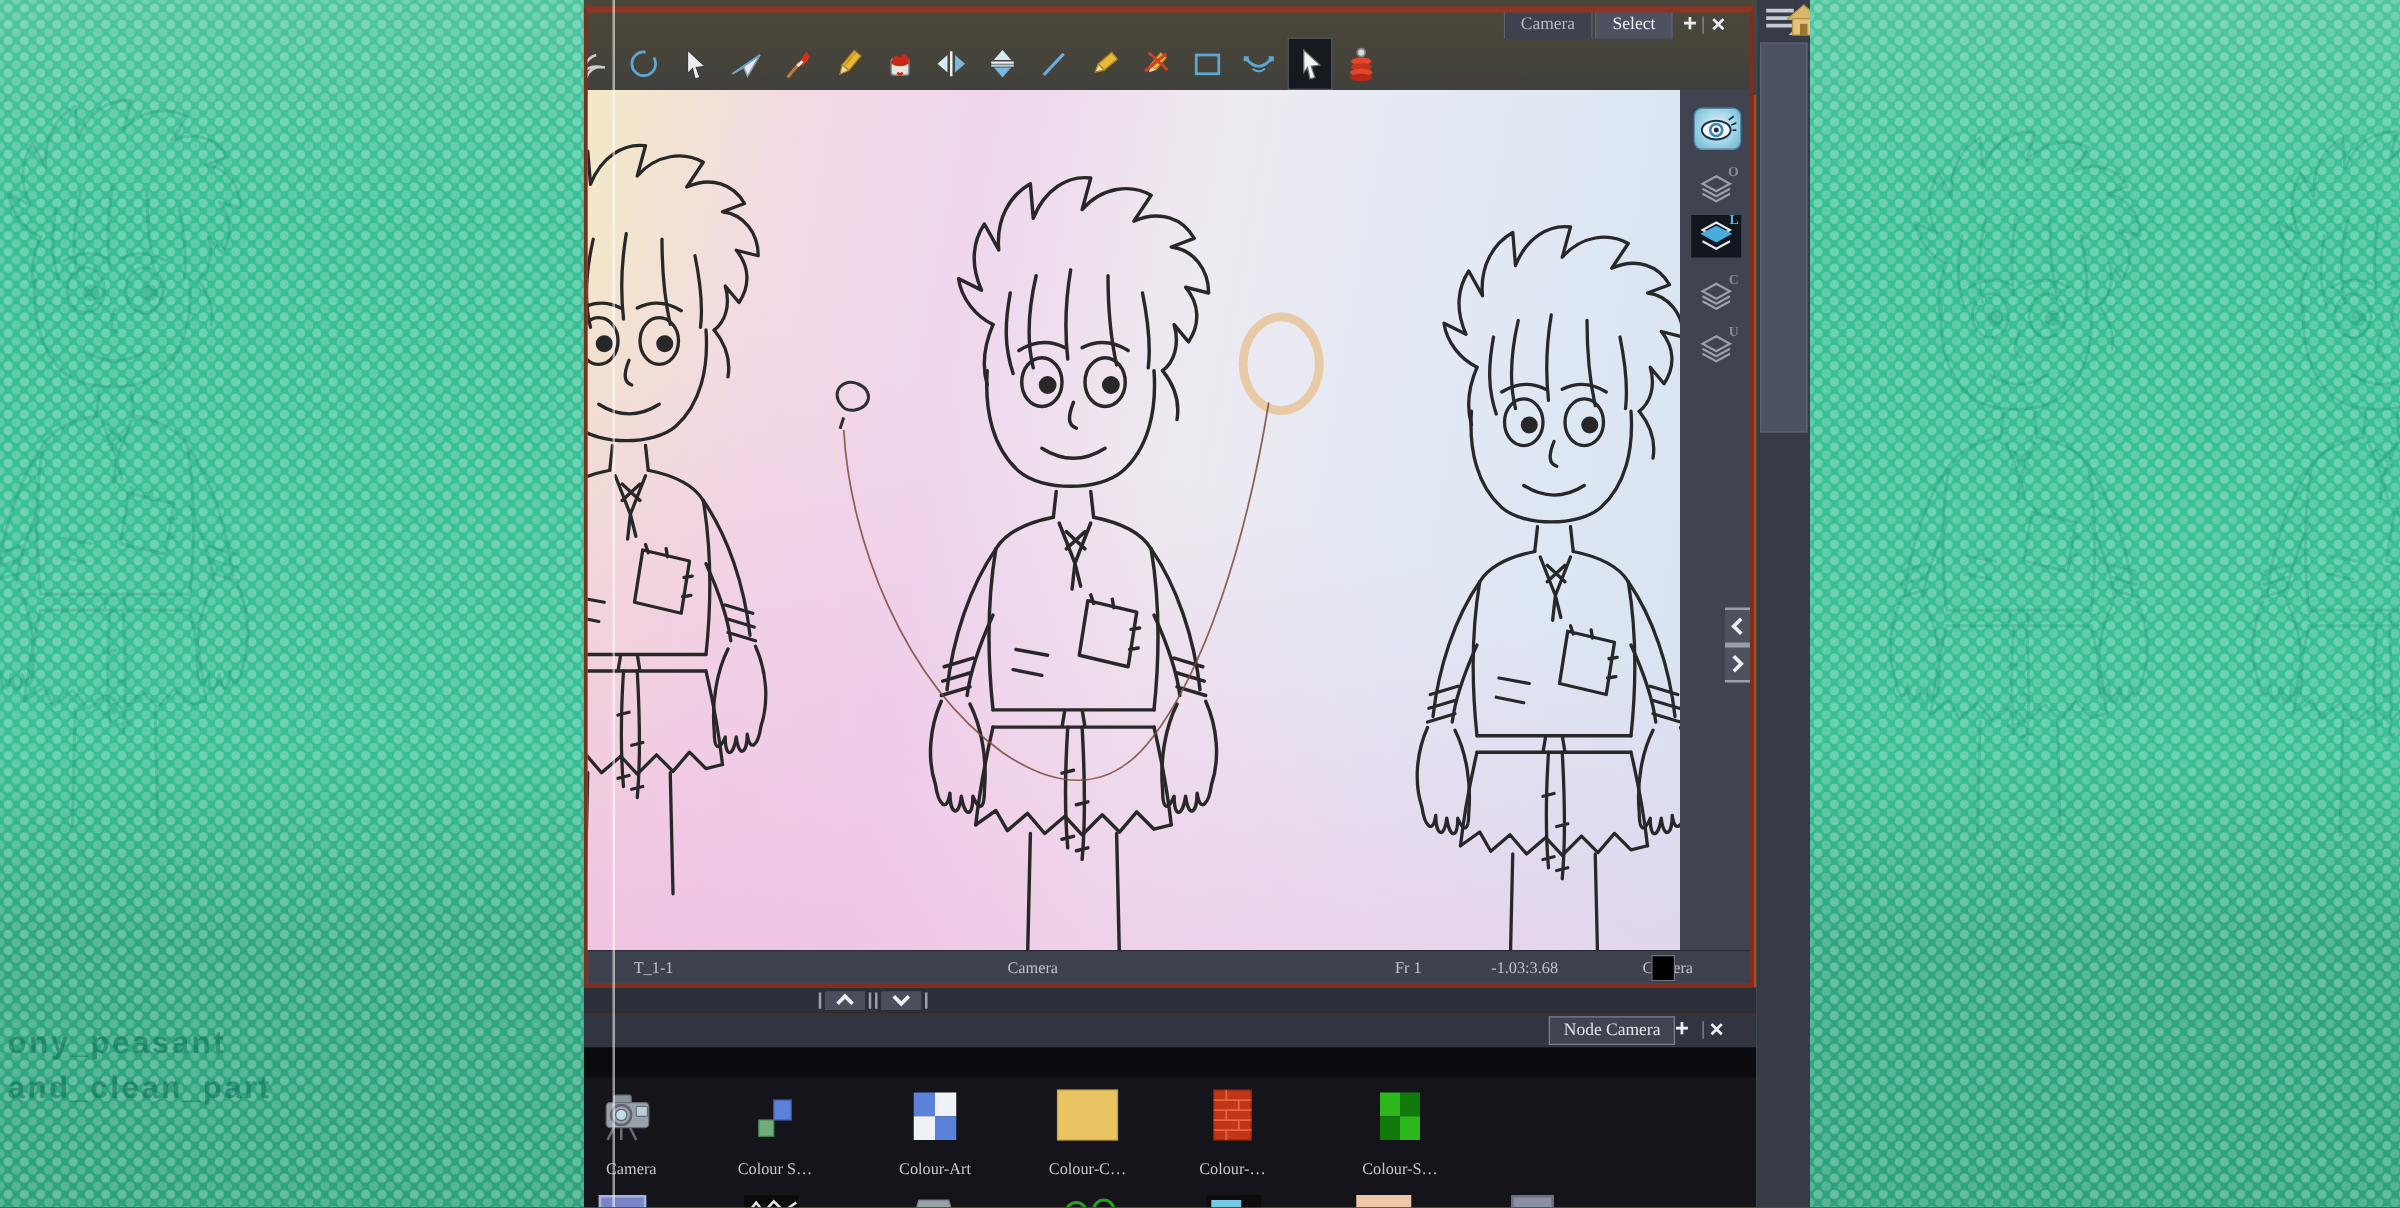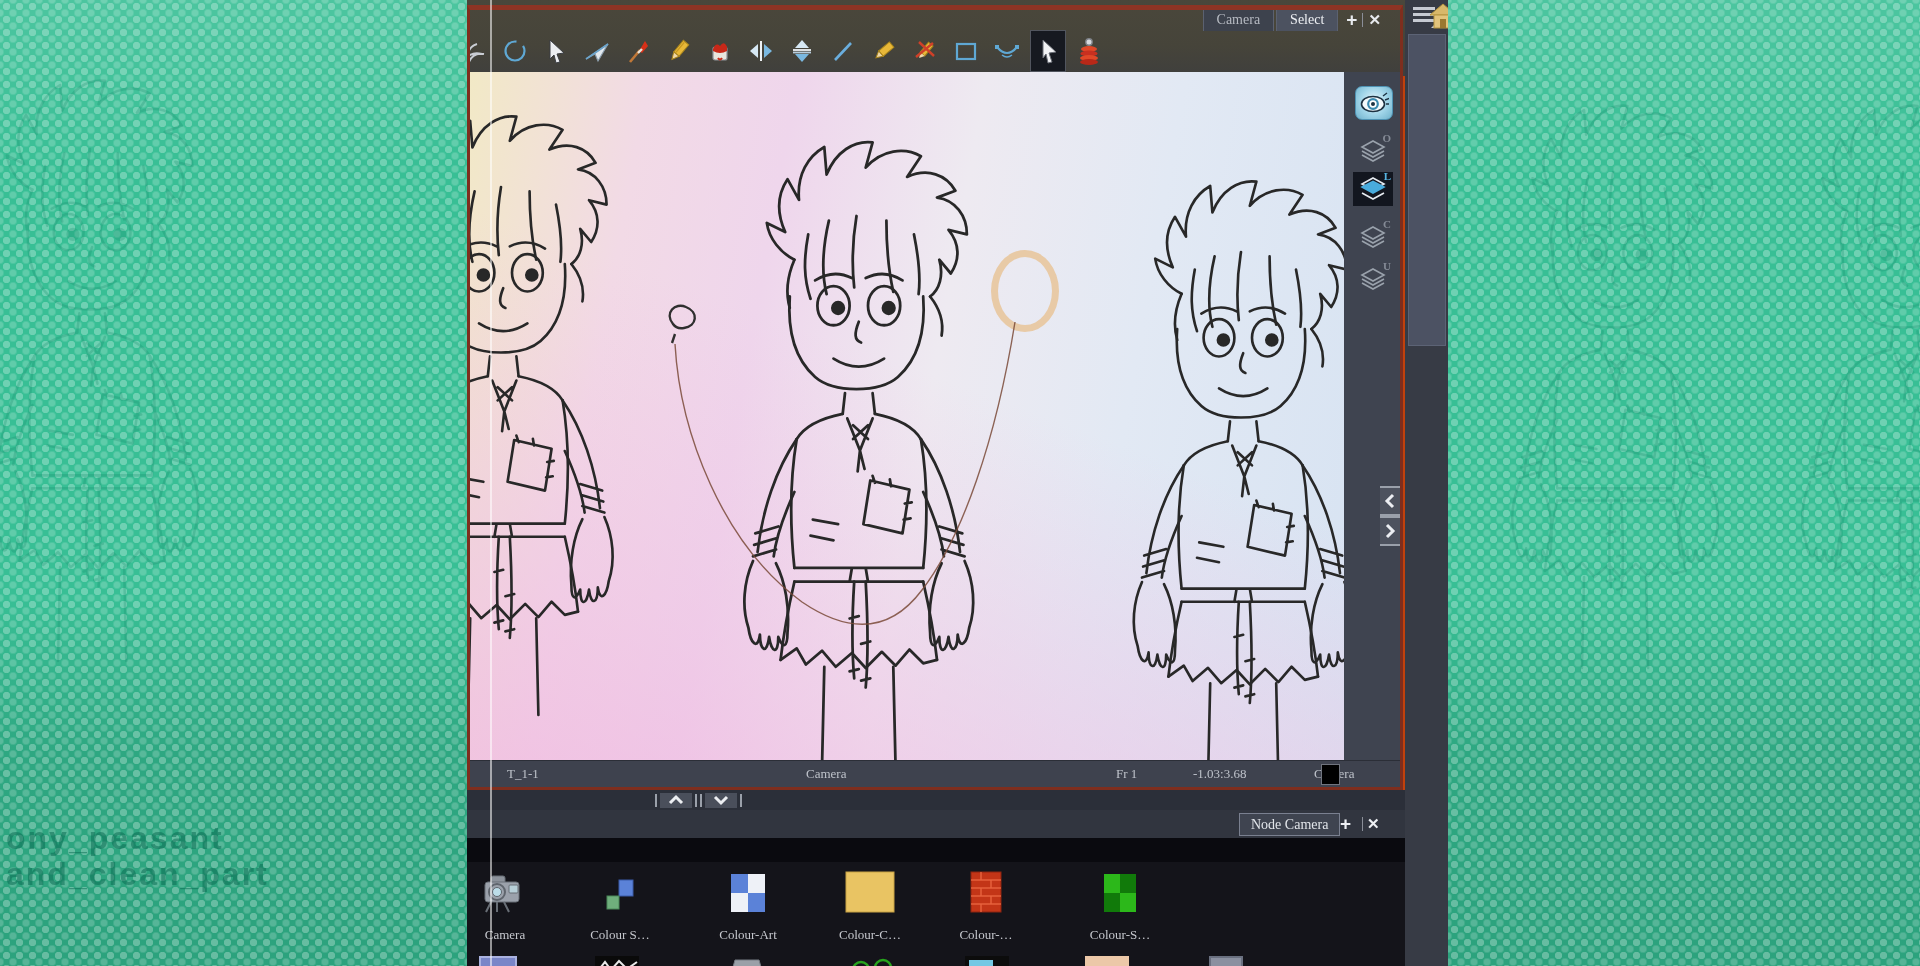--- a/index.html
+++ b/index.html
@@ -13,21 +13,21 @@
       radial-gradient(circle, rgba(255,255,255,.28) 0 3.4px, transparent 4px),
       radial-gradient(circle, rgba(255,255,255,.20) 0 3.4px, transparent 4px),
       linear-gradient(180deg, rgba(255,255,255,.10) 0%, rgba(255,255,255,0) 18%,
         rgba(0,0,0,0) 62%, rgba(0,60,40,.18) 78%, rgba(0,60,40,.22) 100%);
     background-size:13px 13px,13px 13px,100% 100%;
     background-position:0 0,6.5px 6.5px,0 0;}
   .teal-left{left:0;width:467px;}
   .teal-right{left:1448px;width:472px;}
   .ghost-char{position:absolute;color:#0c7f61;opacity:.22;}
   .ghost-text{position:absolute;left:6px;font-family:"Liberation Sans",sans-serif;
-    font-weight:bold;font-size:32px;letter-spacing:2px;color:rgba(8,104,80,.5);text-align:right;}
+    font-weight:bold;font-size:25px;letter-spacing:2px;color:rgba(8,104,80,.5);text-align:right;}
 
   
   .headline{position:absolute;left:30px;top:450px;width:410px;z-index:30;
     font-family:"Liberation Sans","DejaVu Sans",sans-serif;font-weight:700;
     color:#ffffff;font-size:70px;line-height:1.26;letter-spacing:5px;text-align:right;}
 
   
   .app{position:absolute;left:467px;top:0;width:938px;height:966px;background:#c2410c;z-index:5;color:#c9ccd3;}
   .app-topbar{position:absolute;left:0;top:0;width:938px;height:76px;
     background:linear-gradient(180deg,#4a473b 0%,#46443a 60%,#3f3f3d 100%);}

